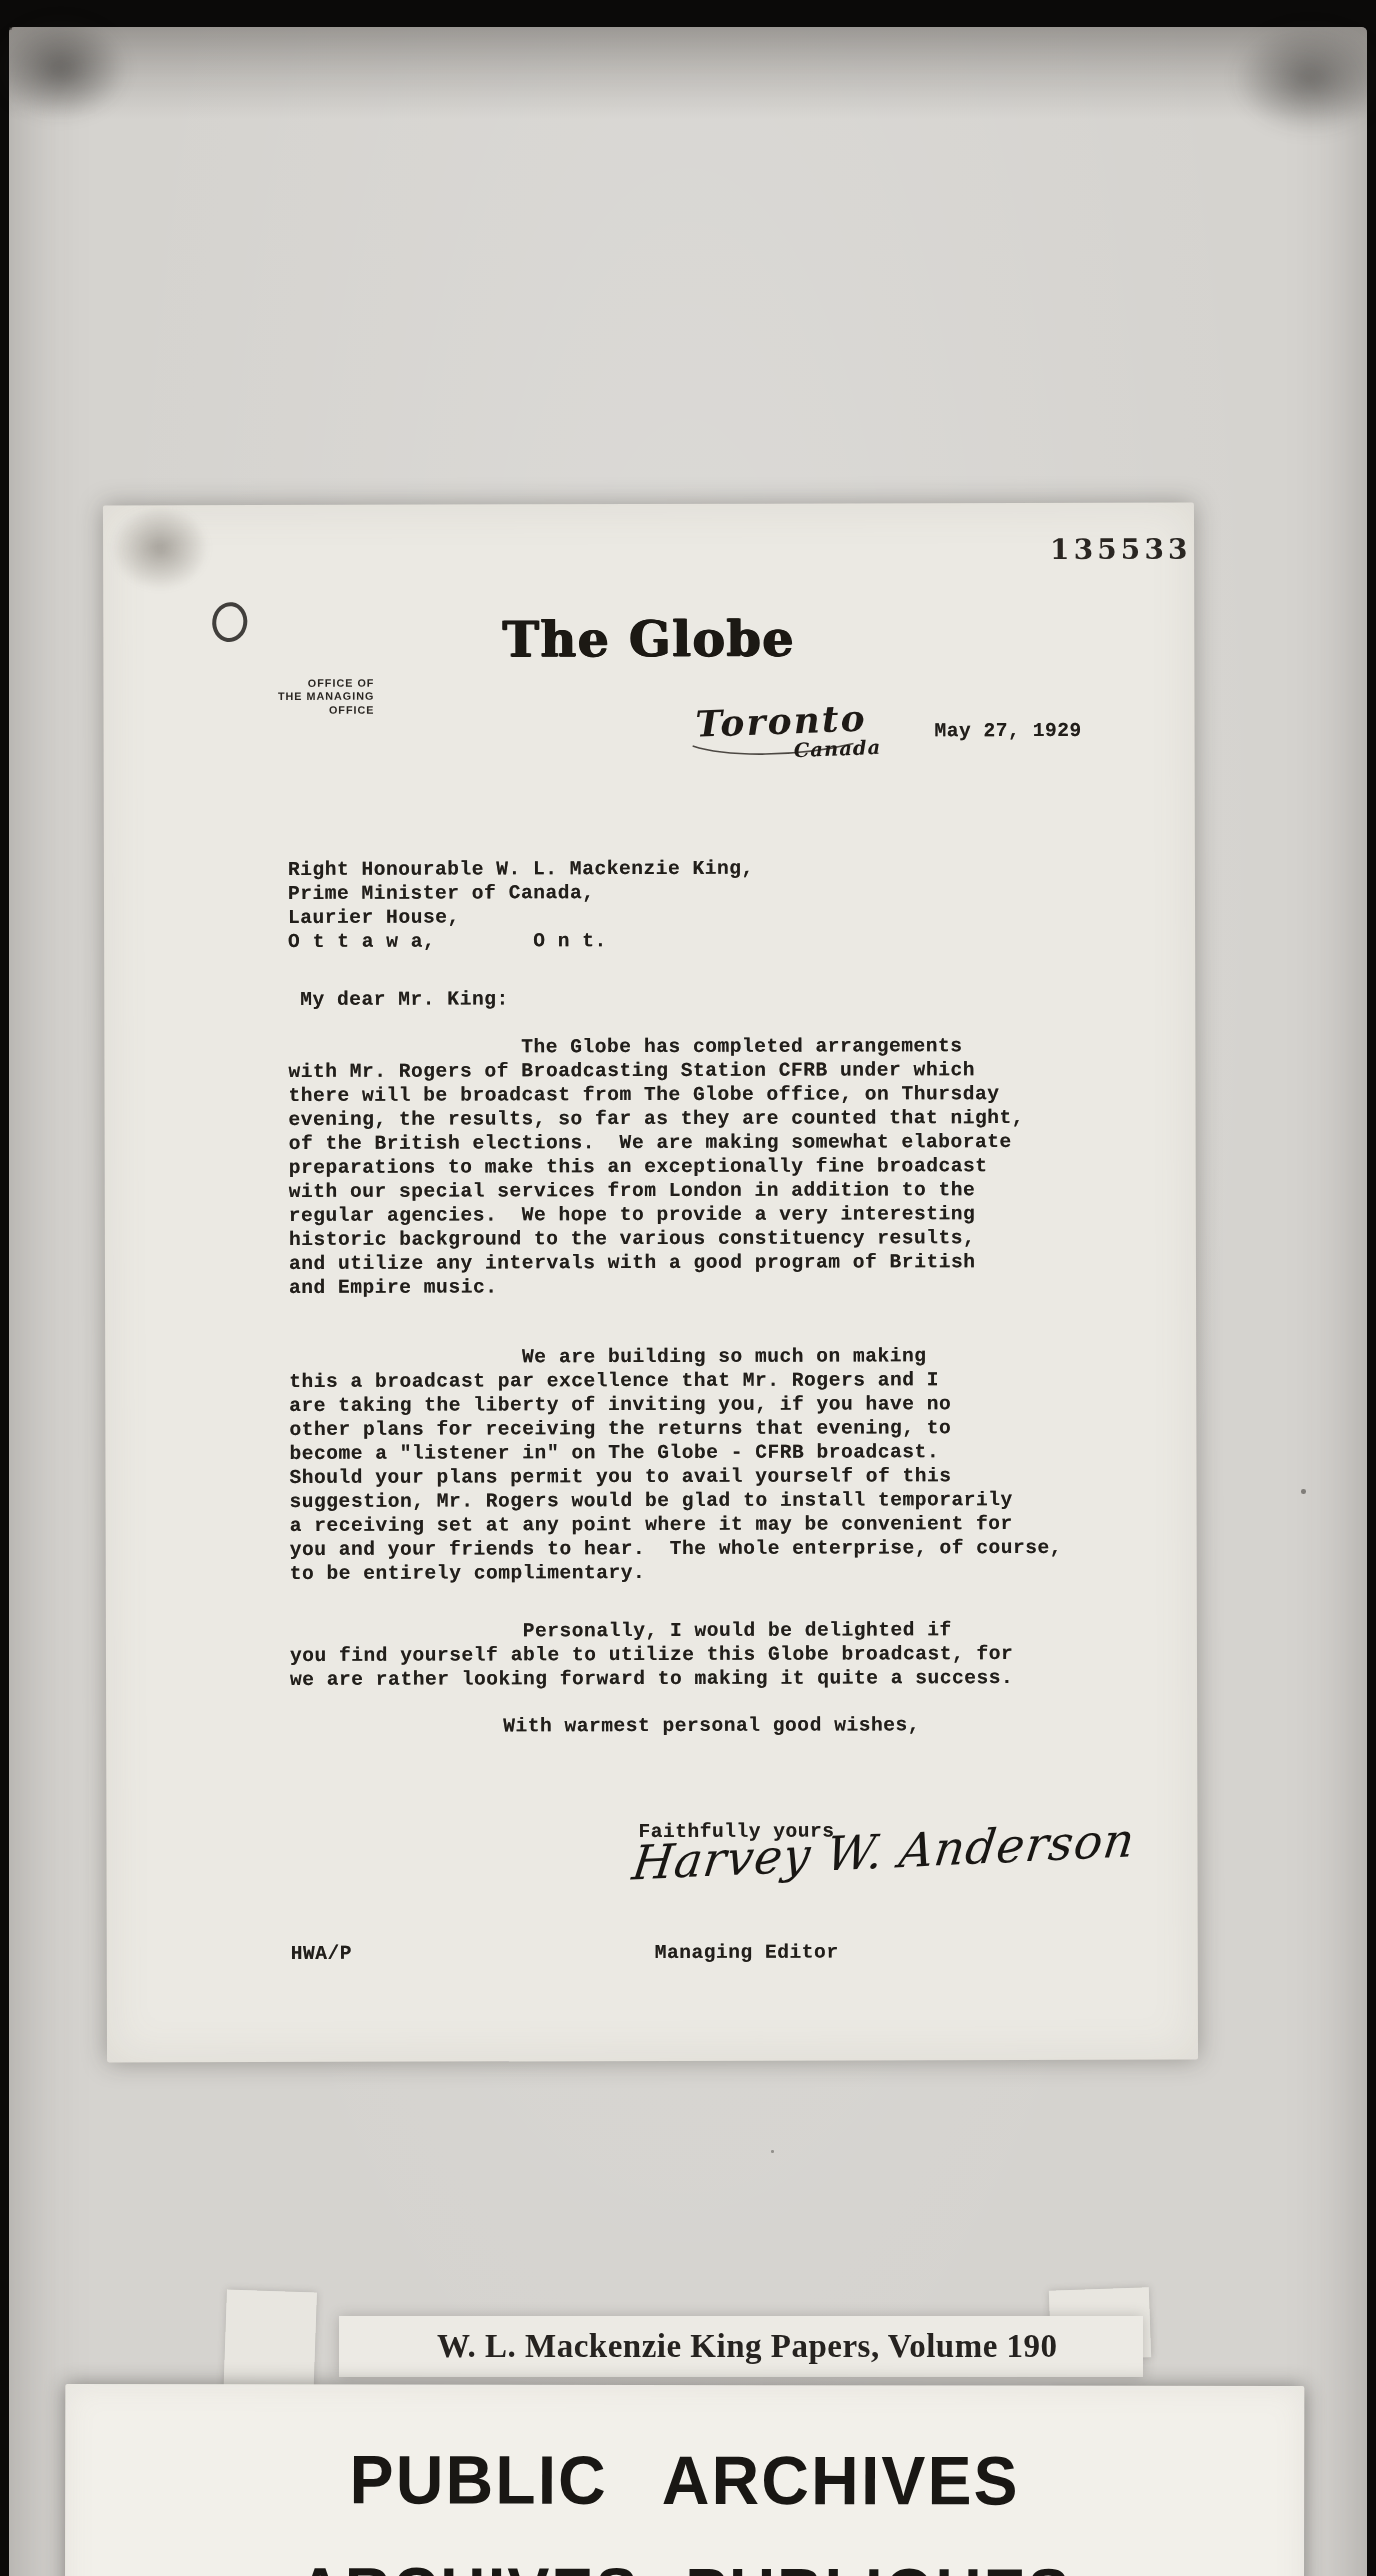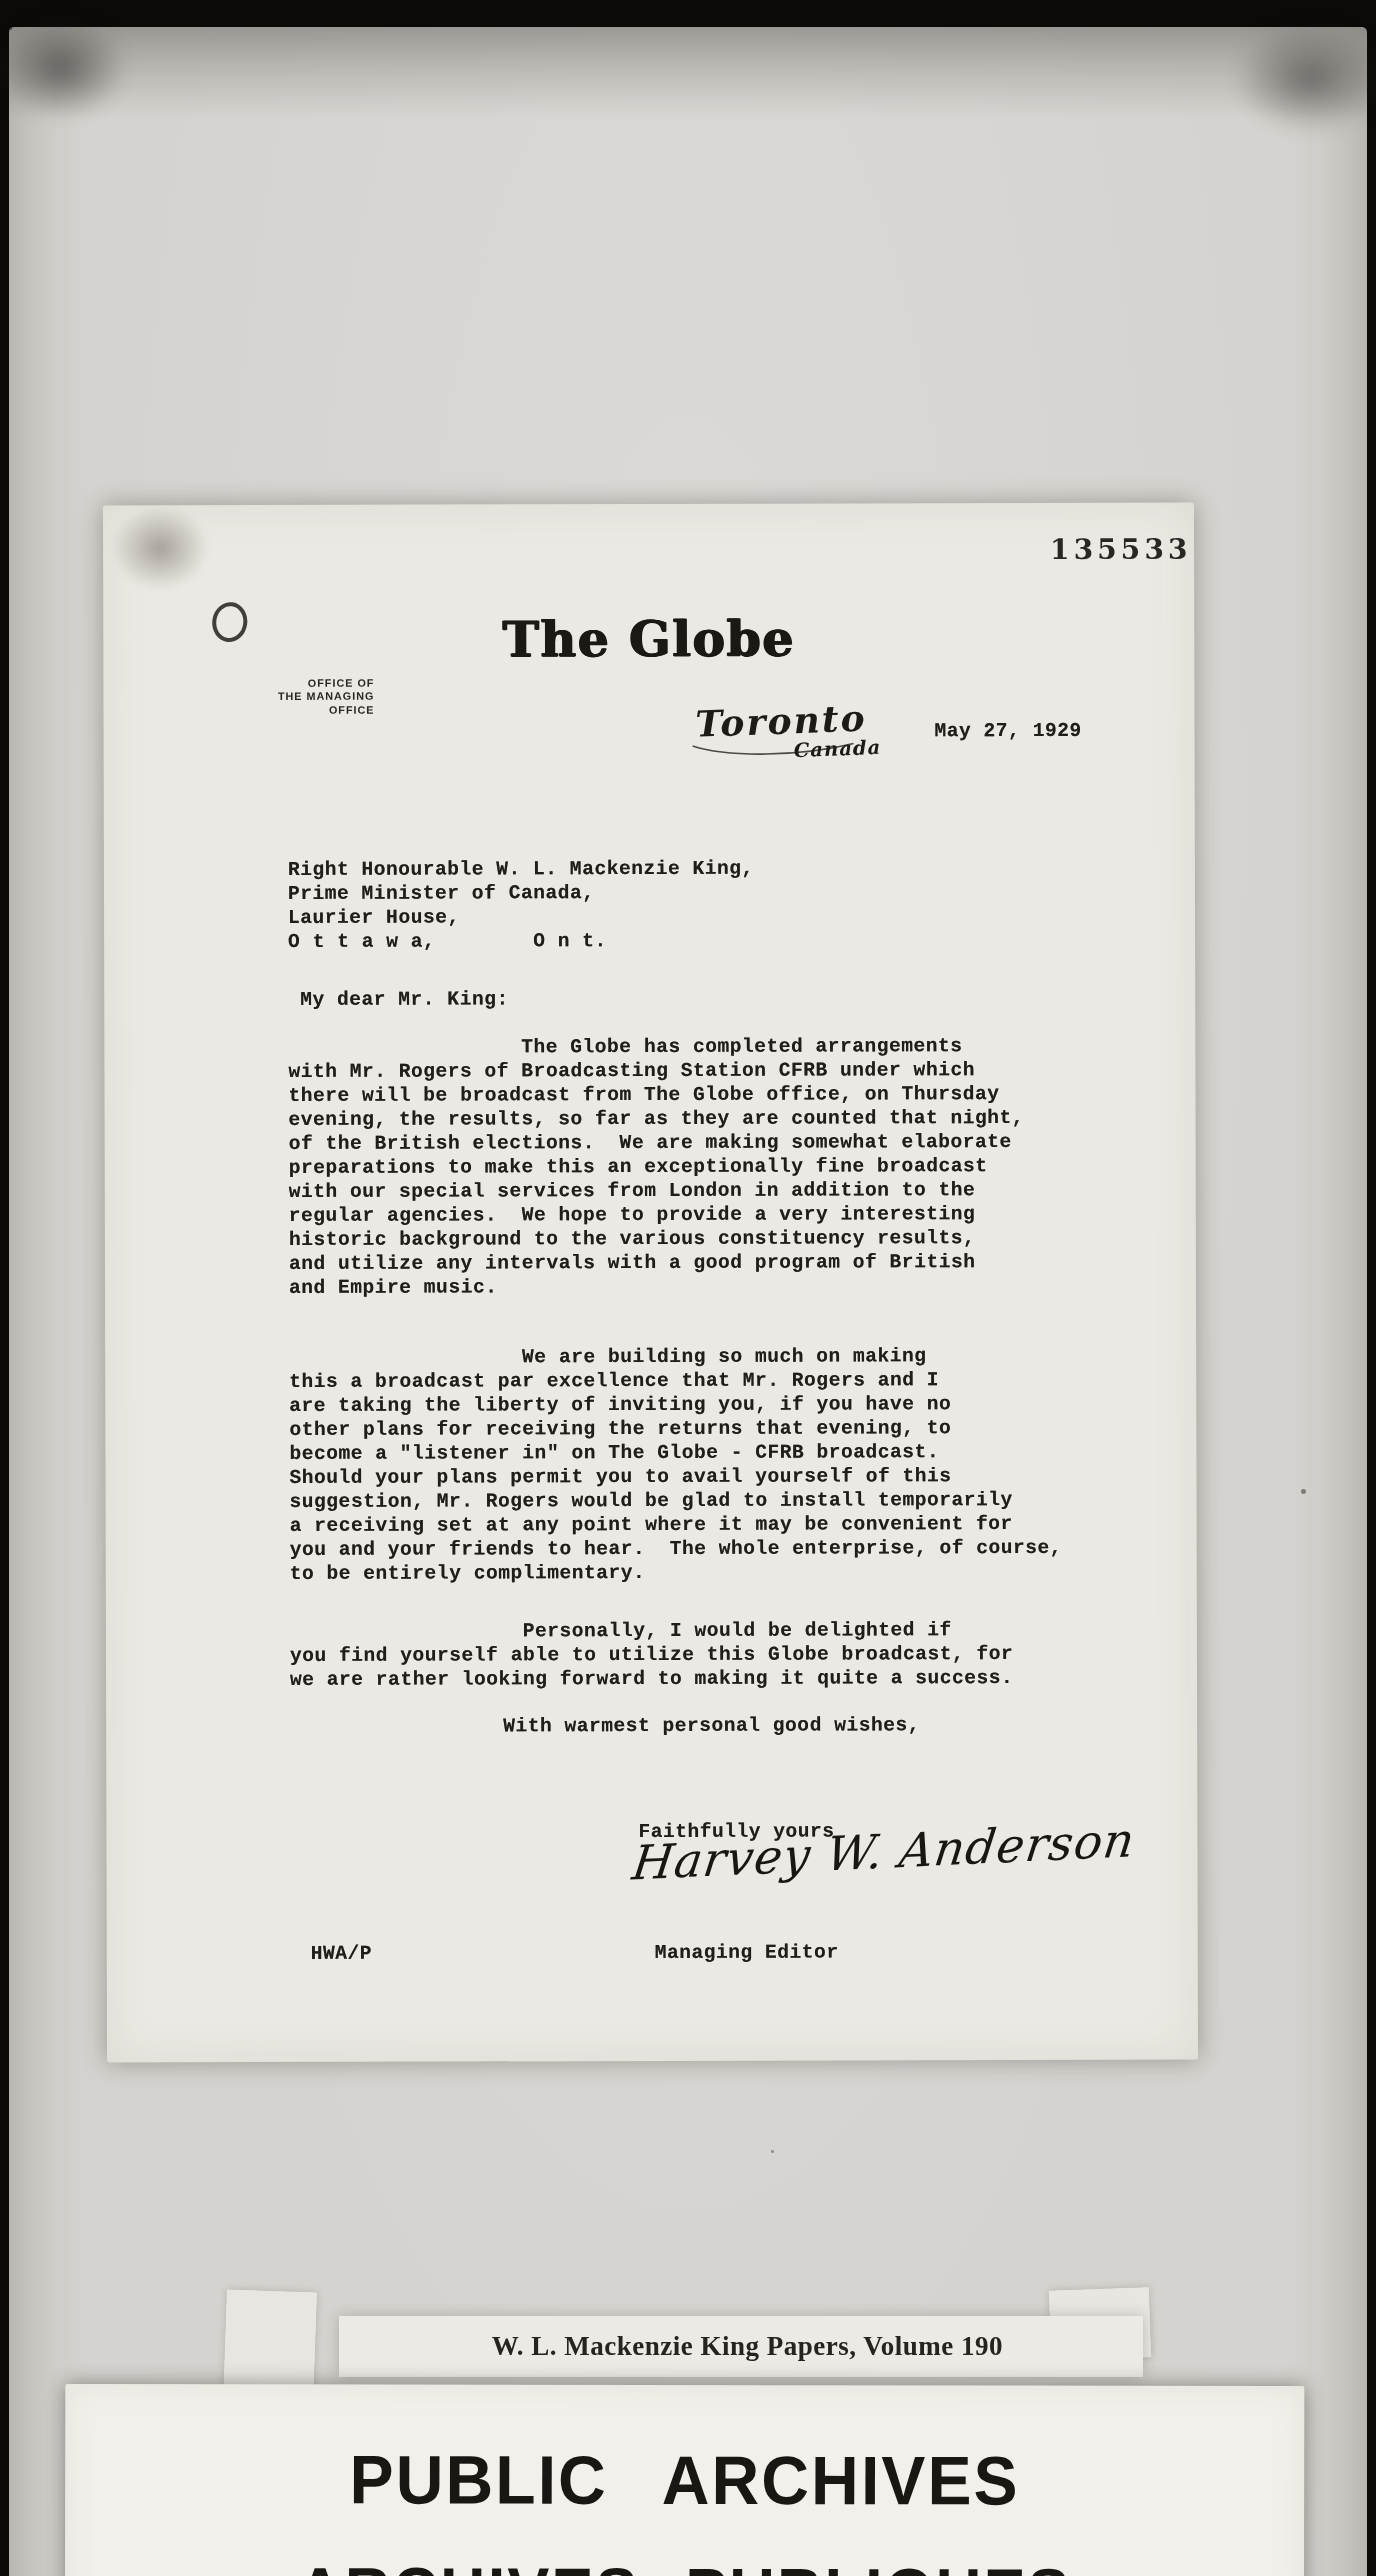--- a/index.html
+++ b/index.html
@@ -59,21 +59,21 @@
   .para1{left:184px;top:531px;width:804px;}
   .para2{left:184px;top:841px;width:824px;}
   .para3{left:184px;top:1115px;width:824px;}
   .closing-wishes{left:397px;top:1210px;}
   .closing-faithfully{left:532px;top:1316px;}
 
   .signature{left:526px;top:1319px;width:567px;
         font-family:"DejaVu Serif","Liberation Serif",serif;font-style:italic;
         font-size:47px;color:#191714;letter-spacing:1px;white-space:nowrap;
         transform:rotate(-2.5deg) skewX(-10deg);}
-  .initials{left:184px;top:1437px;margin-left:20px;}
+  .initials{left:184px;top:1437px;}
   .signer-title{left:548px;top:1437px;}
 
   
   .ink-ring{left:109px;top:97px;width:27px;height:32px;border:4.6px solid #23211e;
         border-radius:50%;opacity:0.85;transform:rotate(8deg);}
   .sheet-smudge{left:7.7px;top:0px;width:98px;height:85px;border-radius:50%;
         background:radial-gradient(closest-side, rgba(110,104,96,0.55), transparent);
         filter:blur(3.1px);}
   .speck{left:0;top:0;width:2.6px;height:2.6px;border-radius:50%;background:rgba(45,42,38,0.55);
         box-shadow:1103px 1638px 0 0.5px rgba(45,42,38,0.45),
@@ -86,21 +86,21 @@
         box-shadow:0 0 7.2px rgba(80,75,70,0.25);}
   .tape1{left:216px;top:2264px;width:90px;height:113px;transform:rotate(2deg);}
   .tape2{left:1041px;top:2262px;width:100px;height:70px;transform:rotate(-2deg);}
   .tape3{left:1043px;top:2362px;width:80px;height:62px;opacity:0.6;}
 
   
   .volume-strip{position:absolute;left:330px;top:2289px;width:804px;height:61px;
         background:#eceae4;box-shadow:0 0 12.4px rgba(60,55,50,0.25);
         display:flex;align-items:center;justify-content:center;}
   .volume-label{font-family:"Liberation Serif","DejaVu Serif",serif;font-weight:700;
-        font-size:27px;color:#262320;letter-spacing:0.5px;margin-left:12px;}
+        font-size:33px;color:#262320;letter-spacing:0.5px;margin-left:12px;}
 
   
   .stamp-area{position:absolute;left:56px;top:2358px;width:1239px;height:407px;
         background:#f2f0ea;border-radius:2.1px;transform:rotate(0.1deg);
         box-shadow:0 0 20.6px rgba(30,28,26,0.45), inset 0 0 31px rgba(140,132,120,0.12);}
   .stamp-line{position:absolute;left:0;width:100%;text-align:center;
         font-family:"Liberation Sans",sans-serif;font-weight:700;color:#191714;
         transform:scaleY(1.04);}
   .stamp1{top:57px;font-size:66px;letter-spacing:2.1px;word-spacing:36px;}
   .stamp2{top:170px;font-size:63px;letter-spacing:2.1px;word-spacing:26px;}

